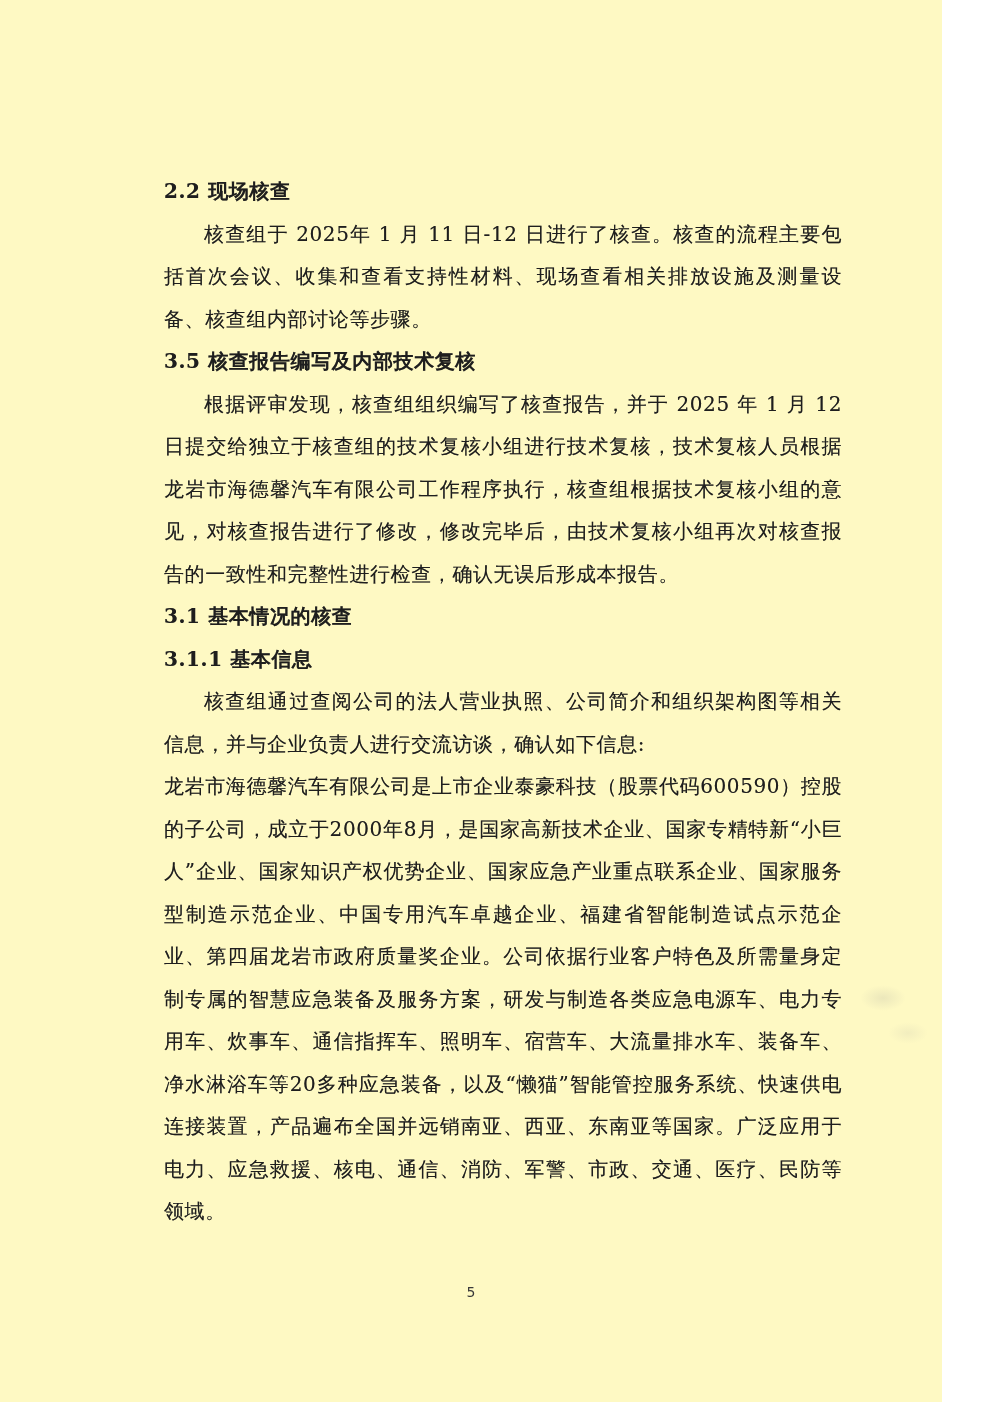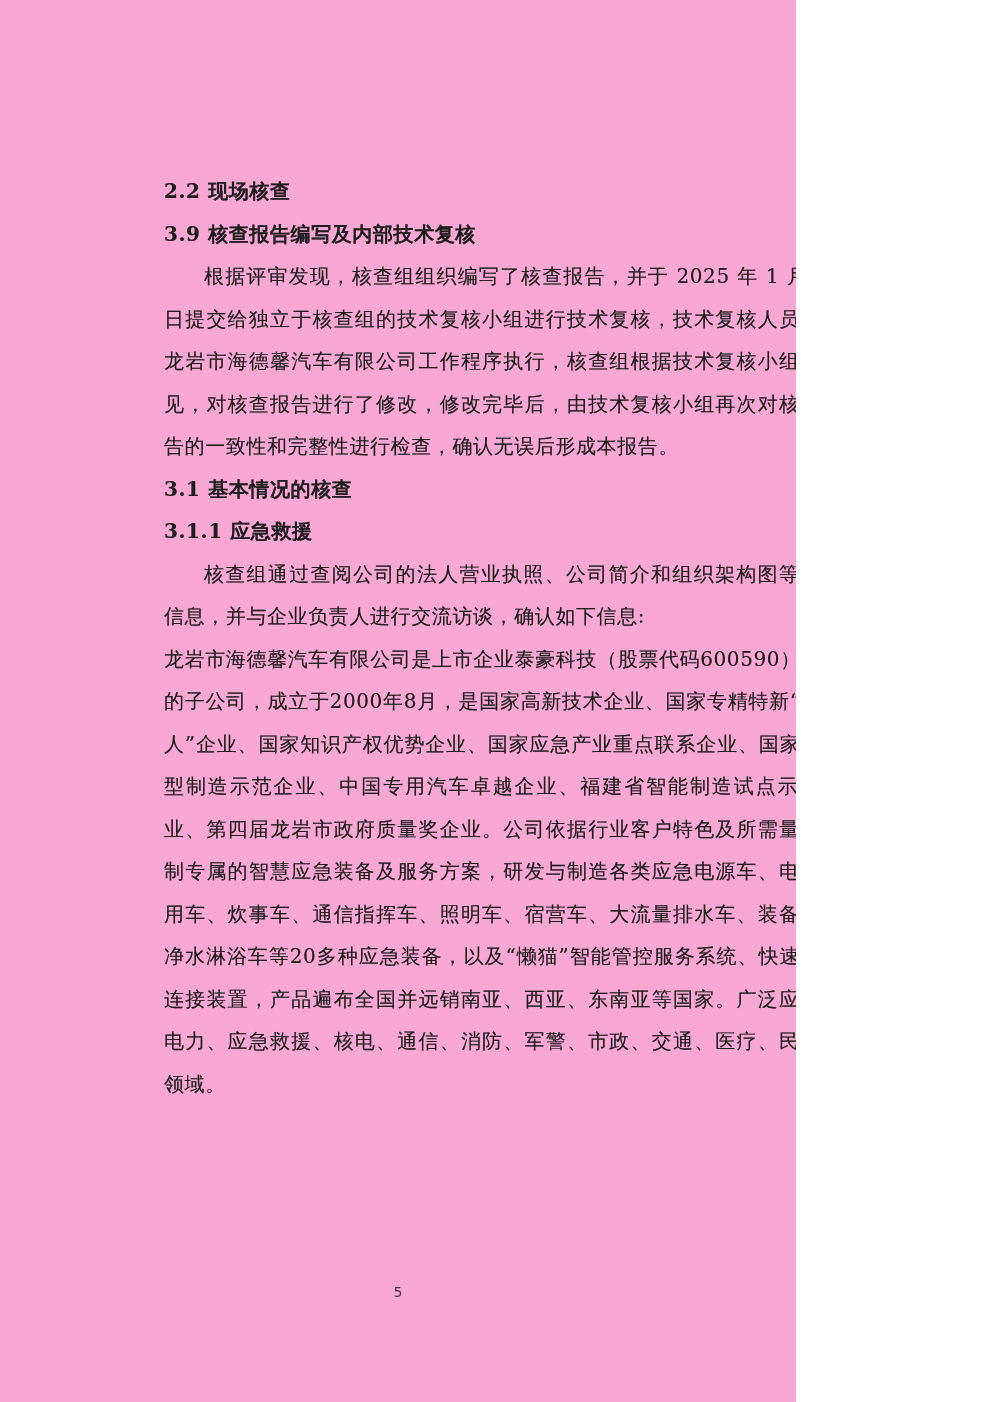--- a/index.html
+++ b/index.html
@@ -6,23 +6,23 @@
 
   html, body {
     width: 992px;
     height: 1402px;
     background: #ffffff;
     font-family: "DejaVu Serif", "Liberation Serif", serif;
   }
 
   .page {
     position: relative;
-    width: 796px;
+    width: 942px;
     height: 1402px;
-    background: #f9a8d4;
+    background: #fef9c3;
     overflow: hidden;
   }
 
   .page-content {
     position: absolute;
     left: 164px;
     top: 170px;
     width: 678px;
     color: #1e1e1e;
   }
@@ -83,29 +83,30 @@
 </style>
 </head>
 <body>
 
 <div class="page">
 
   <div class="page-content">
 
     <h2 class="sec-heading">2.2 现场核查</h2>
 
+    <p class="body-par indent">核查组于 2025年 1 月 11 日-12 日进行了核查。核查的流程主要包括首次会议、收集和查看支持性材料、现场查看相关排放设施及测量设备、核查组内部讨论等步骤。</p>
 
-    <h2 class="sec-heading">3.9 核查报告编写及内部技术复核</h2>
+    <h2 class="sec-heading">3.5 核查报告编写及内部技术复核</h2>
 
     <p class="body-par indent">根据评审发现，核查组组织编写了核查报告，并于 2025 年 1 月 12 日提交给独立于核查组的技术复核小组进行技术复核，技术复核人员根据龙岩市海德馨汽车有限公司工作程序执行，核查组根据技术复核小组的意见，对核查报告进行了修改，修改完毕后，由技术复核小组再次对核查报告的一致性和完整性进行检查，确认无误后形成本报告。</p>
 
 
     <h2 class="sec-heading">3.1 基本情况的核查</h2>
 
-    <h2 class="sec-heading">3.1.1 应急救援</h2>
+    <h2 class="sec-heading">3.1.1 基本信息</h2>
 
     <p class="body-par indent">核查组通过查阅公司的法人营业执照、公司简介和组织架构图等相关信息，并与企业负责人进行交流访谈，确认如下信息:</p>
 
     <p class="body-par">龙岩市海德馨汽车有限公司是上市企业泰豪科技（股票代码600590）控股的子公司，成立于2000年8月，是国家高新技术企业、国家专精特新“小巨人”企业、国家知识产权优势企业、国家应急产业重点联系企业、国家服务型制造示范企业、中国专用汽车卓越企业、福建省智能制造试点示范企业、第四届龙岩市政府质量奖企业。公司依据行业客户特色及所需量身定制专属的智慧应急装备及服务方案，研发与制造各类应急电源车、电力专用车、炊事车、通信指挥车、照明车、宿营车、大流量排水车、装备车、净水淋浴车等20多种应急装备，以及“懒猫”智能管控服务系统、快速供电连接装置，产品遍布全国并远销南亚、西亚、东南亚等国家。广泛应用于电力、应急救援、核电、通信、消防、军警、市政、交通、医疗、民防等领域。</p>
 
   </div>
 
   <div class="scan-artifact-1"></div>
   <div class="scan-artifact-2"></div>
 

